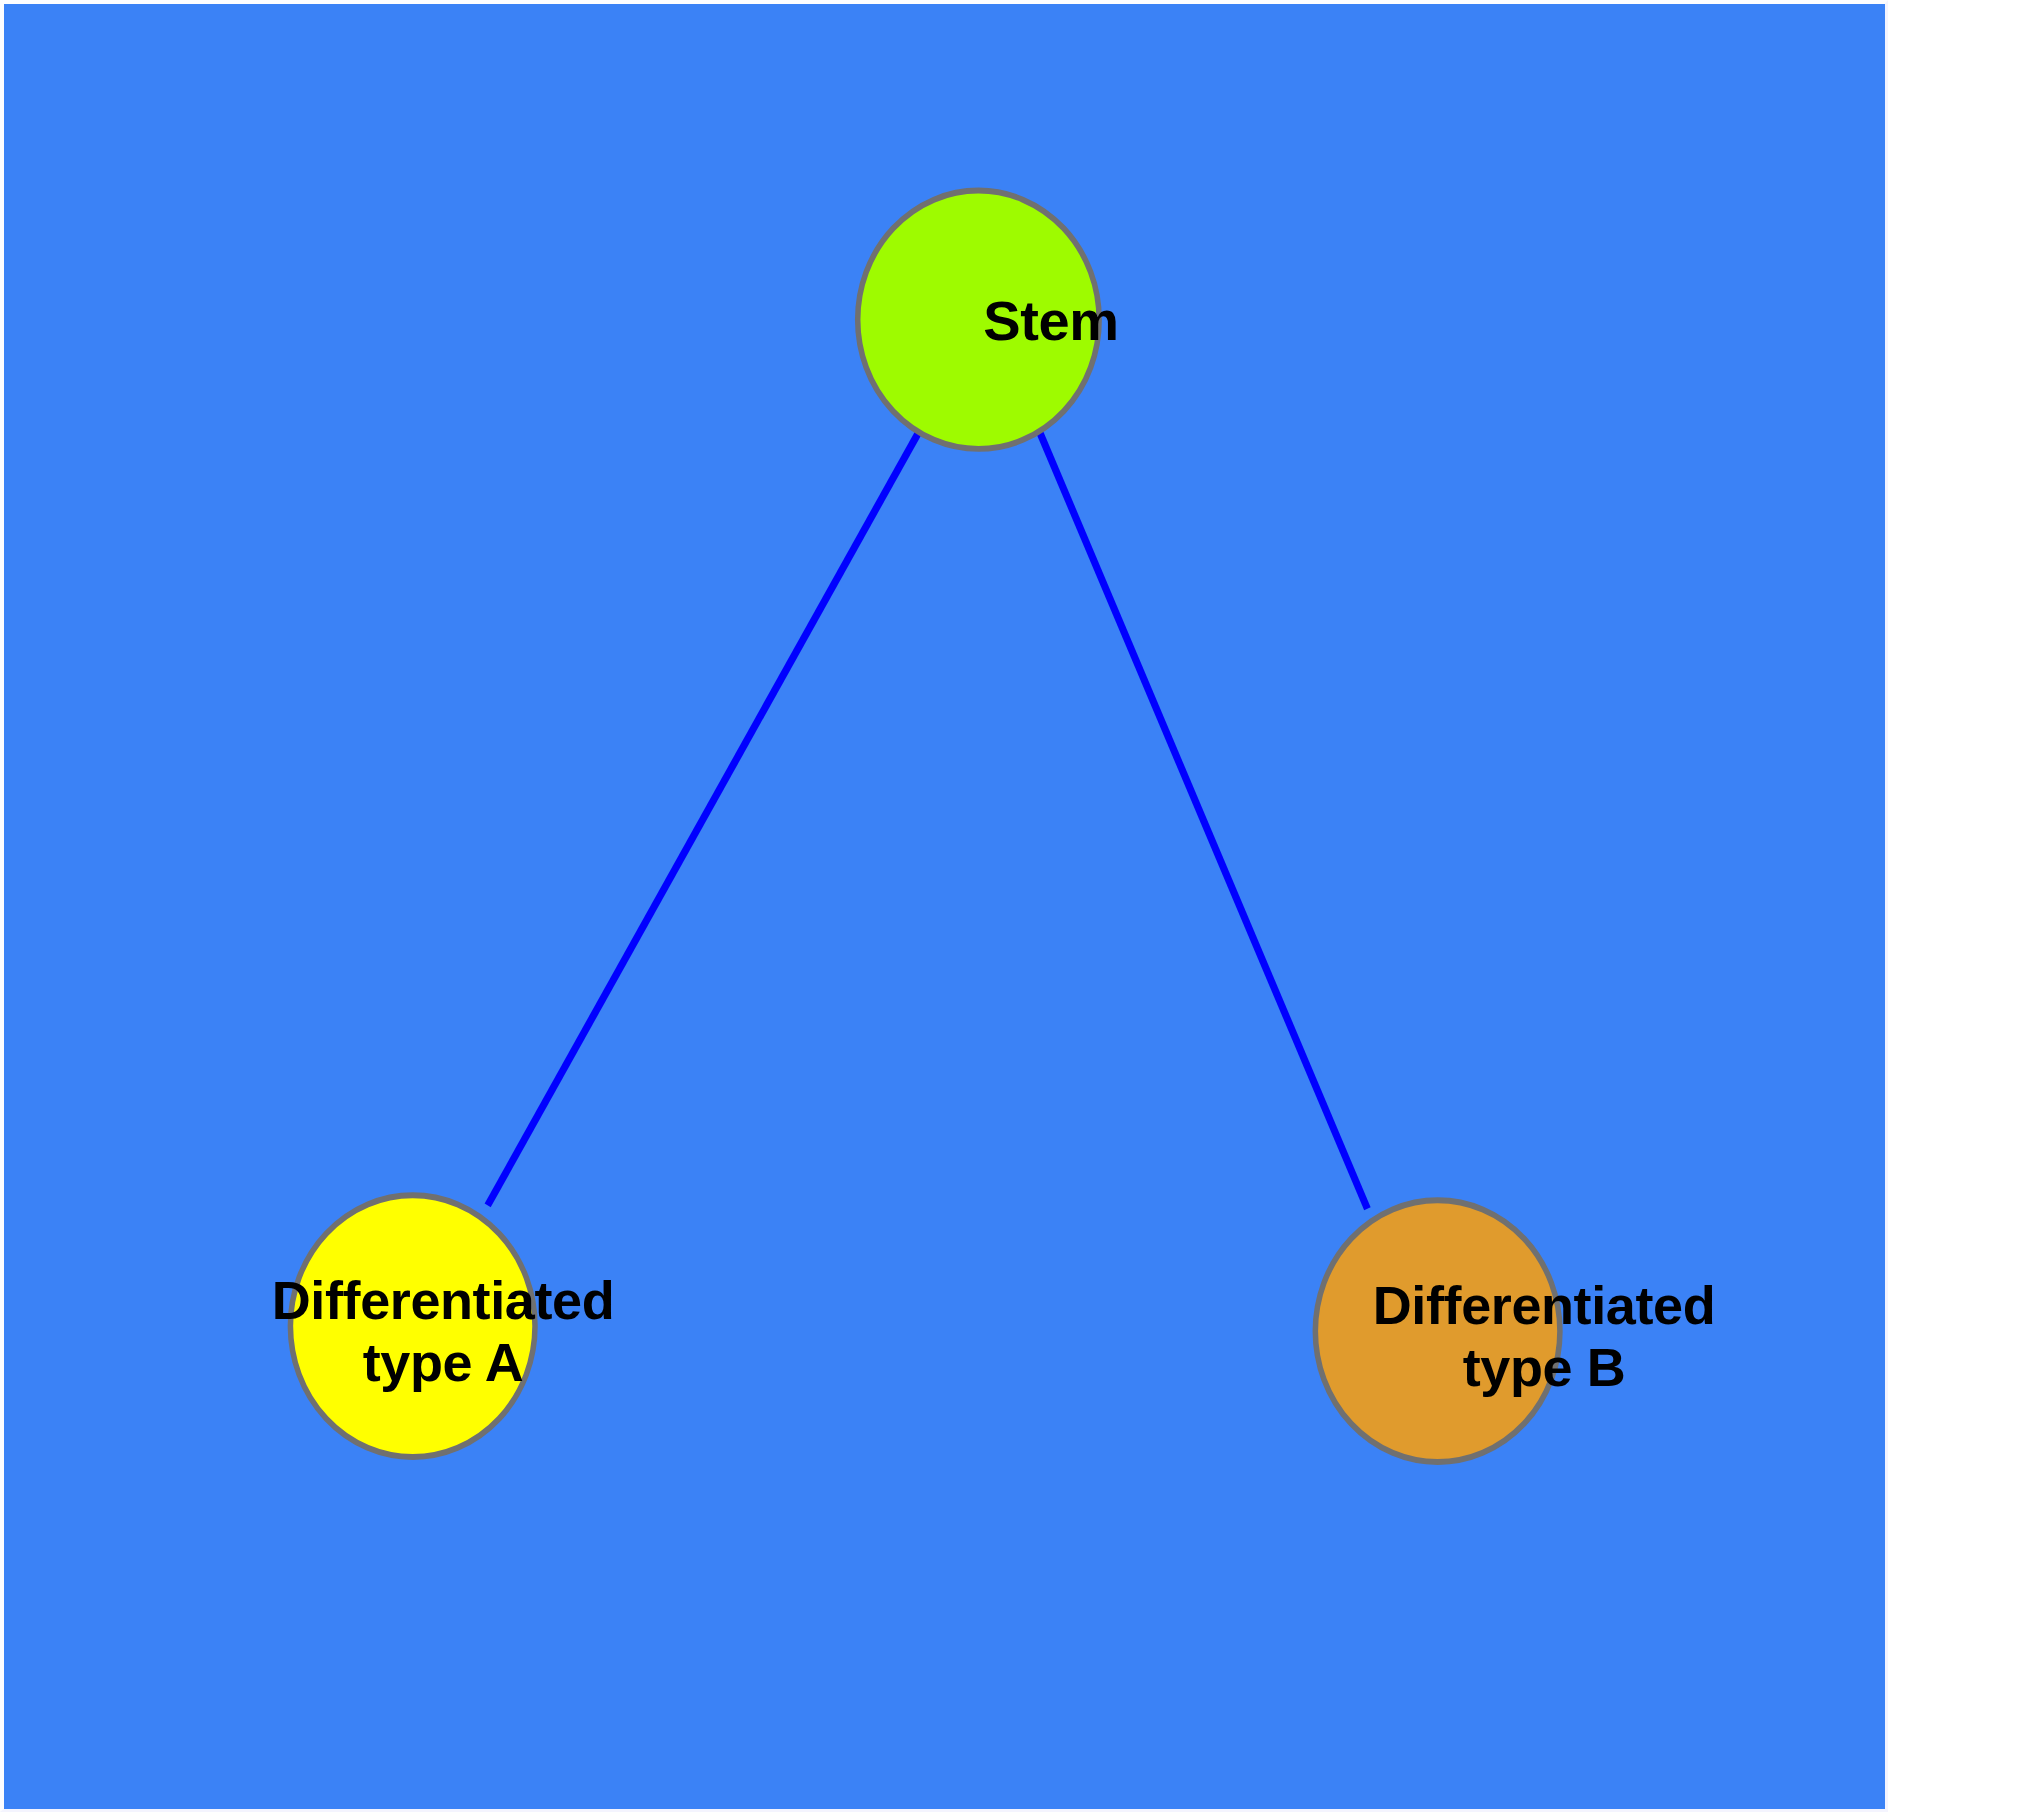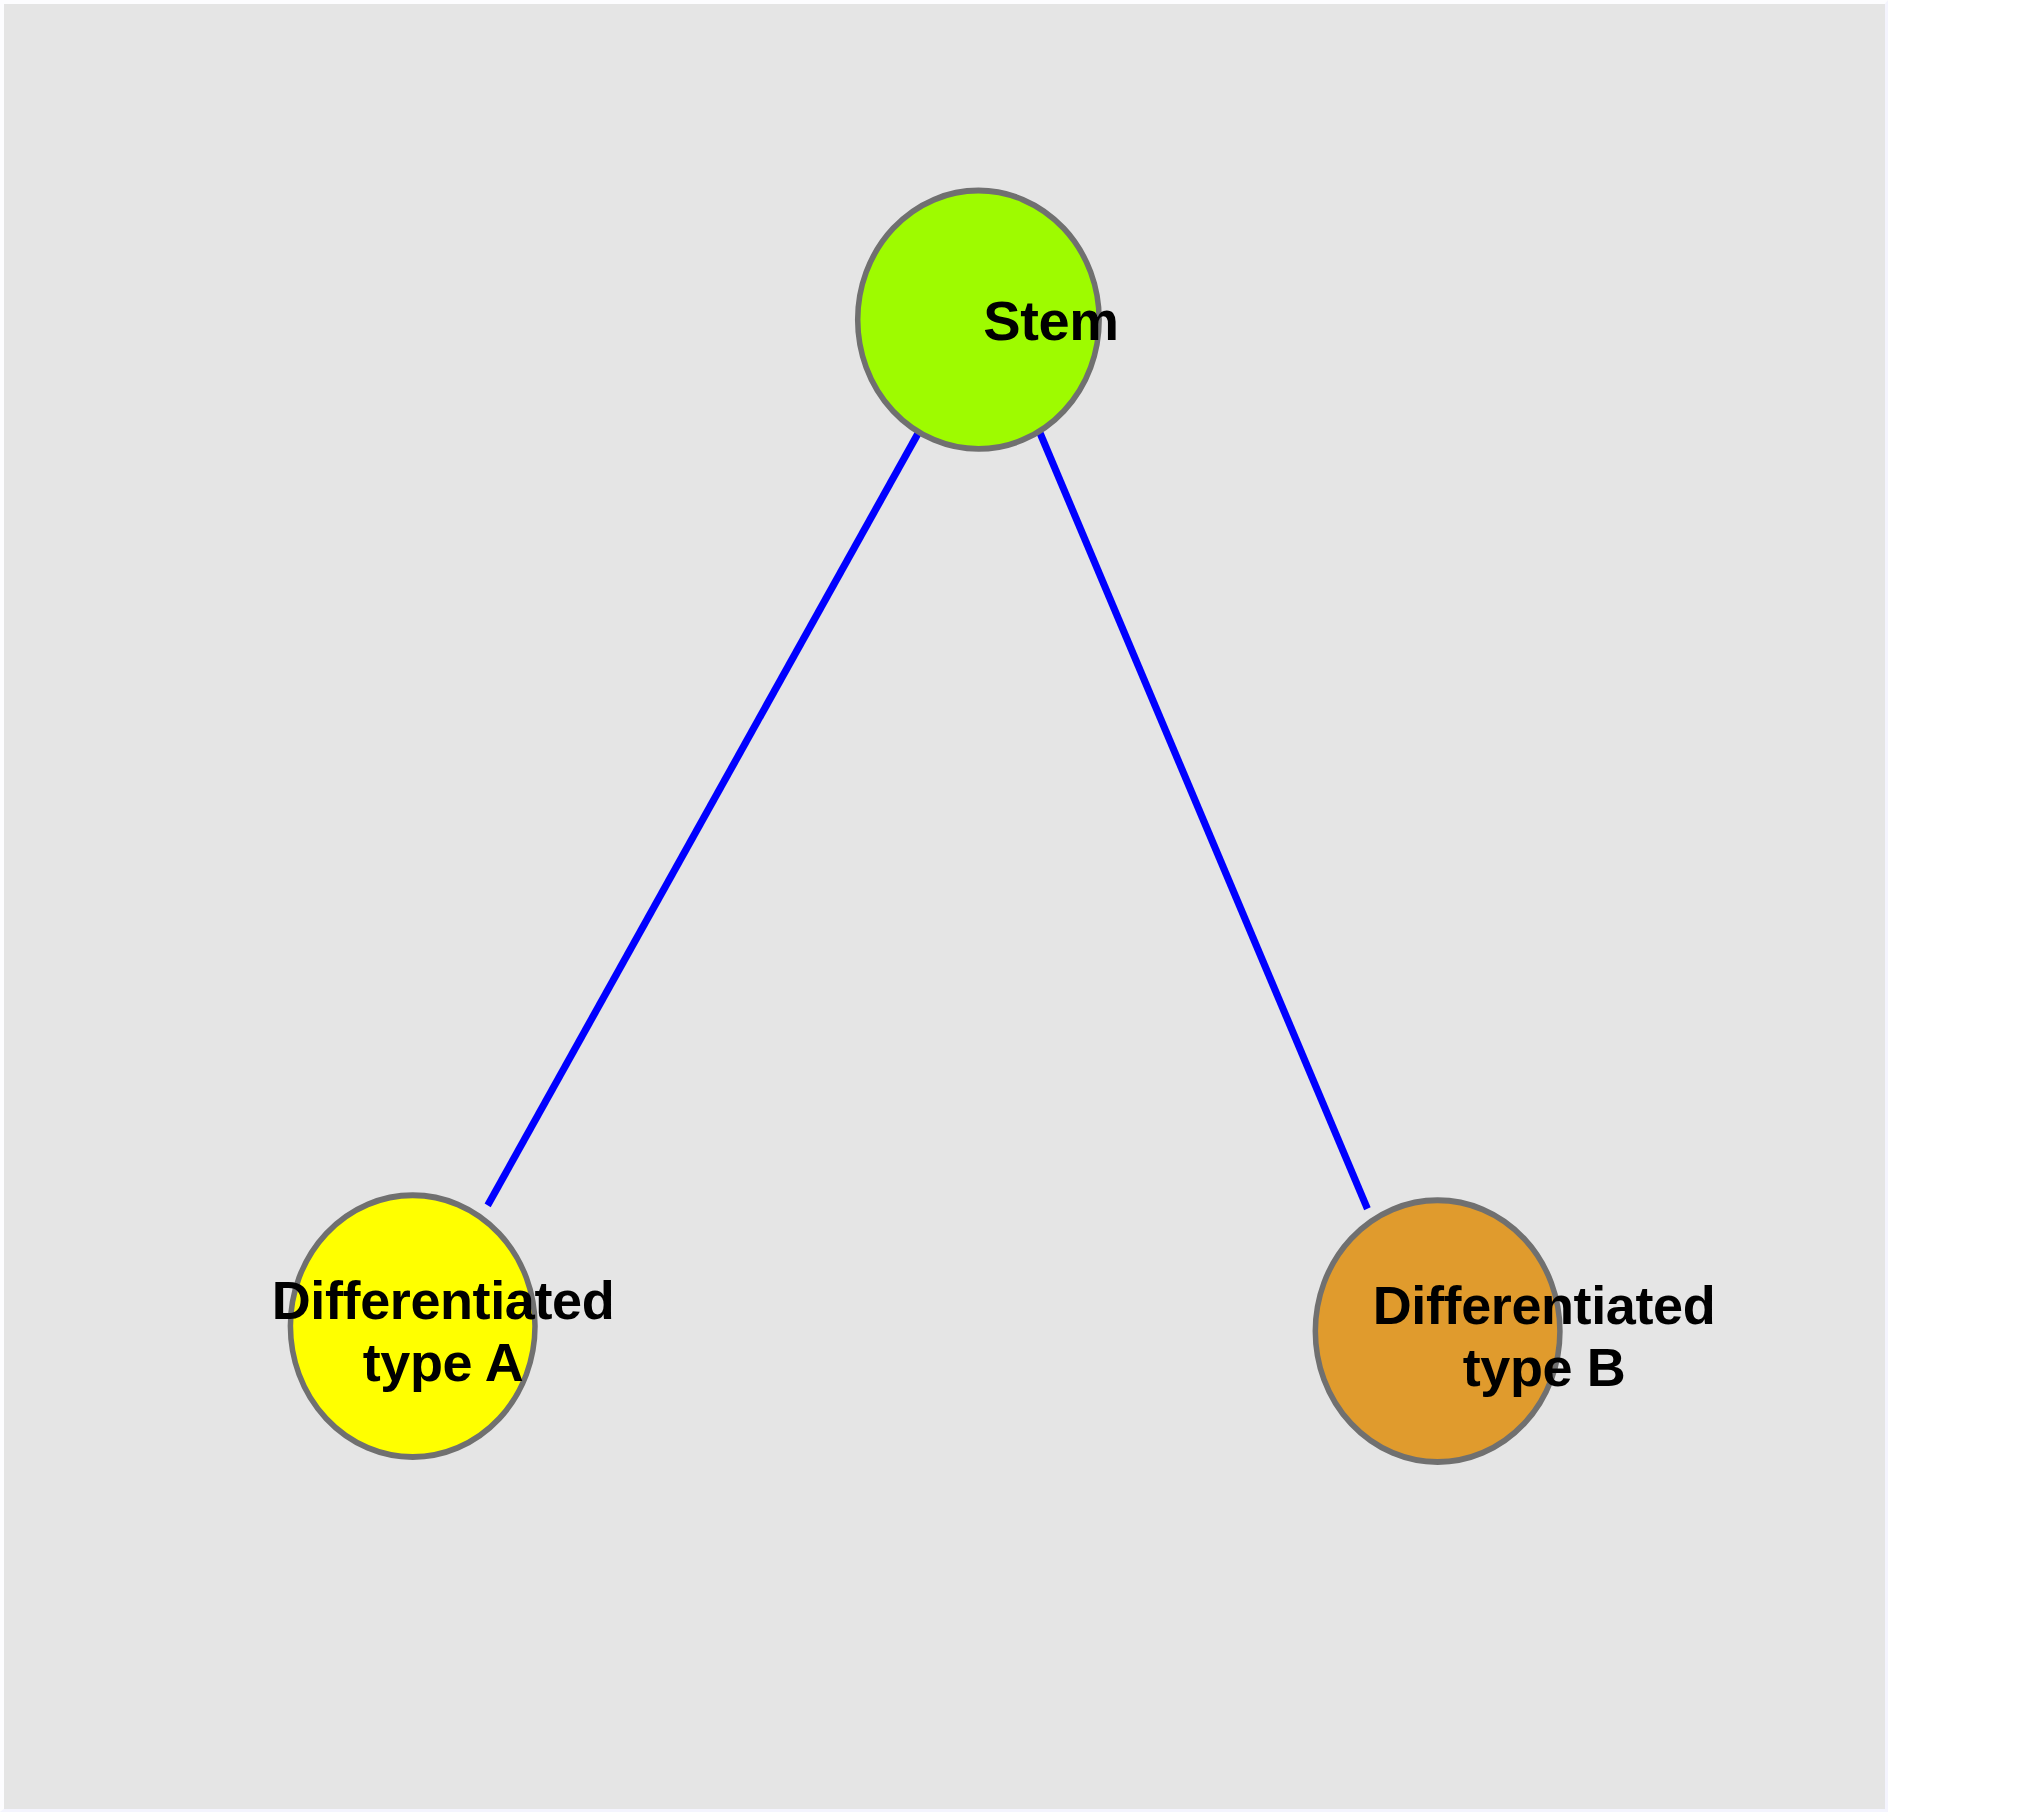--- a/index.html
+++ b/index.html
@@ -44,21 +44,21 @@
     letter-spacing: -0.4px;
     pointer-events: none;
   }
   .node-label.stem {
     font-size: 56px;
   }
 </style>
 </head>
 <body>
 
-<div id="canvas" style="width: 1888px; height: 1812px; background: #e5e5e5;">
+<div id="canvas" style="width: 1888px; height: 1812px; background: #3b82f6;">
 
   <svg id="graph-svg" viewBox="0 0 2384 2138" preserveAspectRatio="none">
 
     <g>
       <line id="edge0" x1="1160" y1="506" x2="613" y2="1423" stroke="#0000ff" stroke-width="9" stroke-linecap="butt"></line>
       <line id="edge1" x1="1313" y1="508" x2="1728" y2="1427" stroke="#0000ff" stroke-width="9" stroke-linecap="butt"></line>
     </g>
 
     <g>
       <circle id="node0" cx="1235" cy="374" r="153" fill="#9efb00" stroke="#707070" stroke-width="7"></circle>

